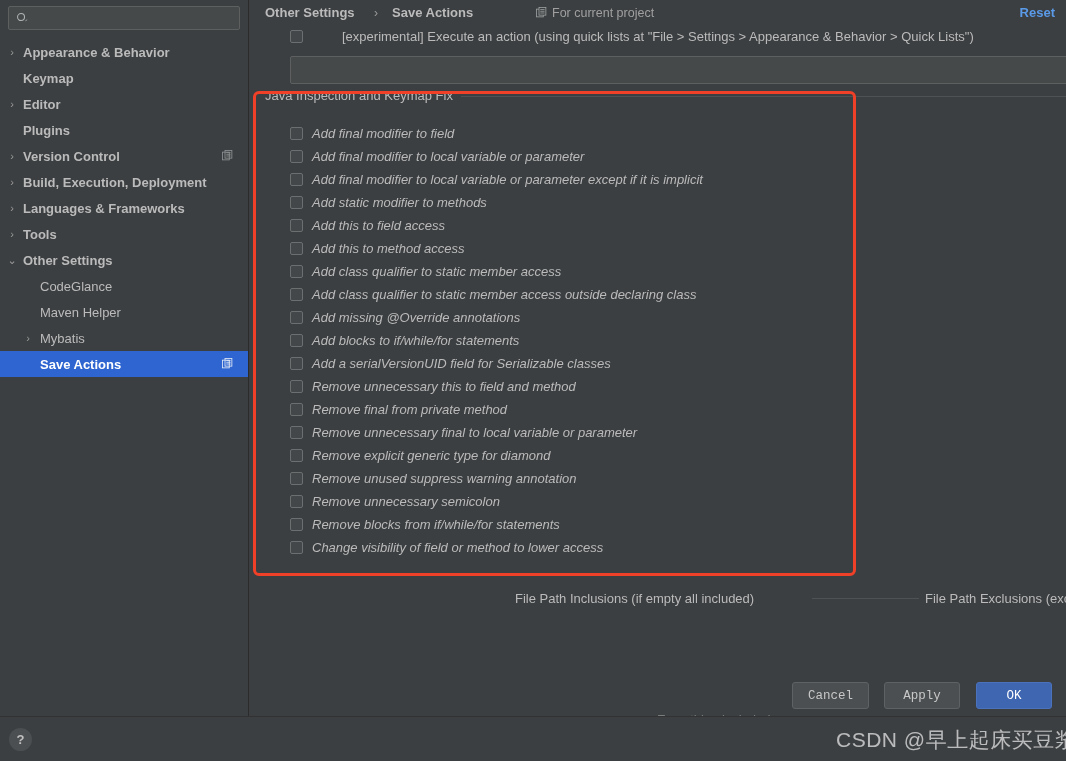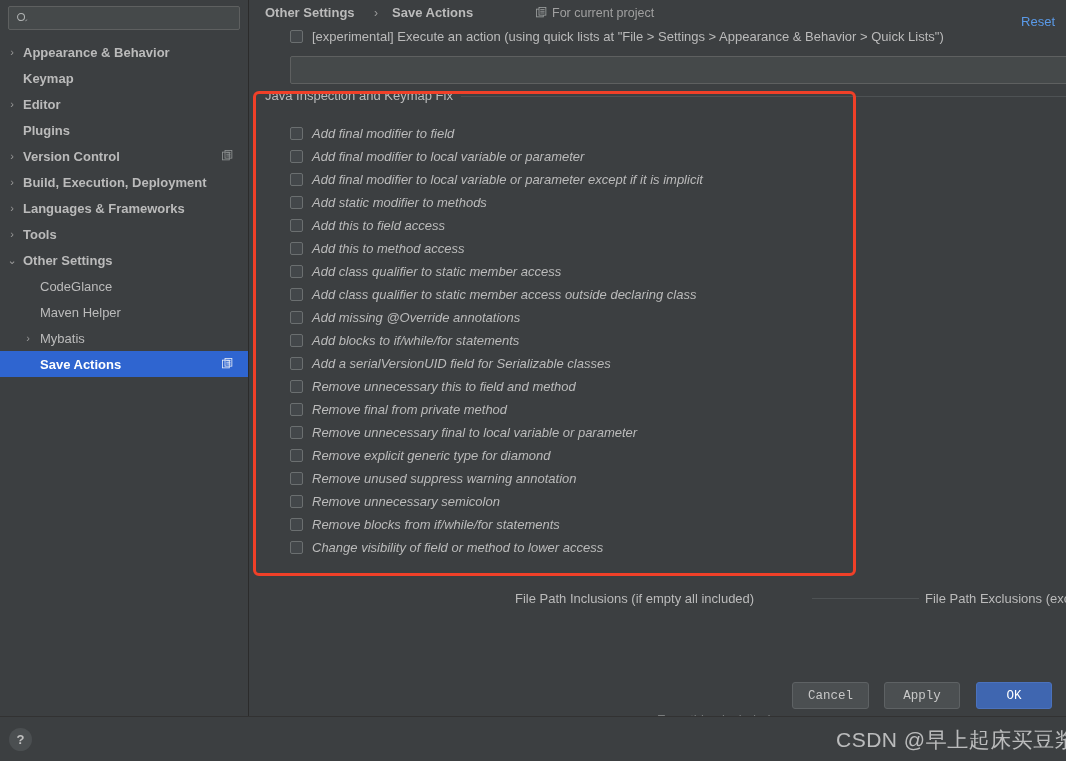--- a/index.html
+++ b/index.html
@@ -85,29 +85,29 @@
   }
   #crumb-root { left: 15px; }
   #crumb-sep { left: 124px; color: #9a9a9a; font-weight: normal; font-size: 12px; top: 6px; }
   #crumb-leaf { left: 142px; }
   #scope-label {
     position: absolute; left: 286px; top: 6px;
     font-size: 12.5px; color: #a0a0a0; white-space: nowrap;
   }
   #scope-label .sicon { display:inline-block; vertical-align: -2px; margin-right: 4px; }
   #reset-link {
-    position: absolute; right: 11px; top: 14px;
-    font-size: 13px; font-weight: normal; color: #5a9ae8;
+    position: absolute; right: 11px; top: 5px;
+    font-size: 13px; font-weight: bold; color: #5a9ae8;
     cursor: pointer; white-space: nowrap;
   }
 
   
   #exp-row {
     position: absolute; left: 40px; top: 29px;
-    display: flex; align-items: center;
+    display: flex; align-items: center; gap: 30px;
   }
   #exp-row .cb { margin-right: 9px; }
   #exp-label {
     font-size: 13px; color: #bbbbbb; white-space: nowrap;
   }
 
   #quicklist-combo {
     position: absolute; left: 40px; top: 56px;
     width: 1023px; height: 28px;
     background: #45494a;

